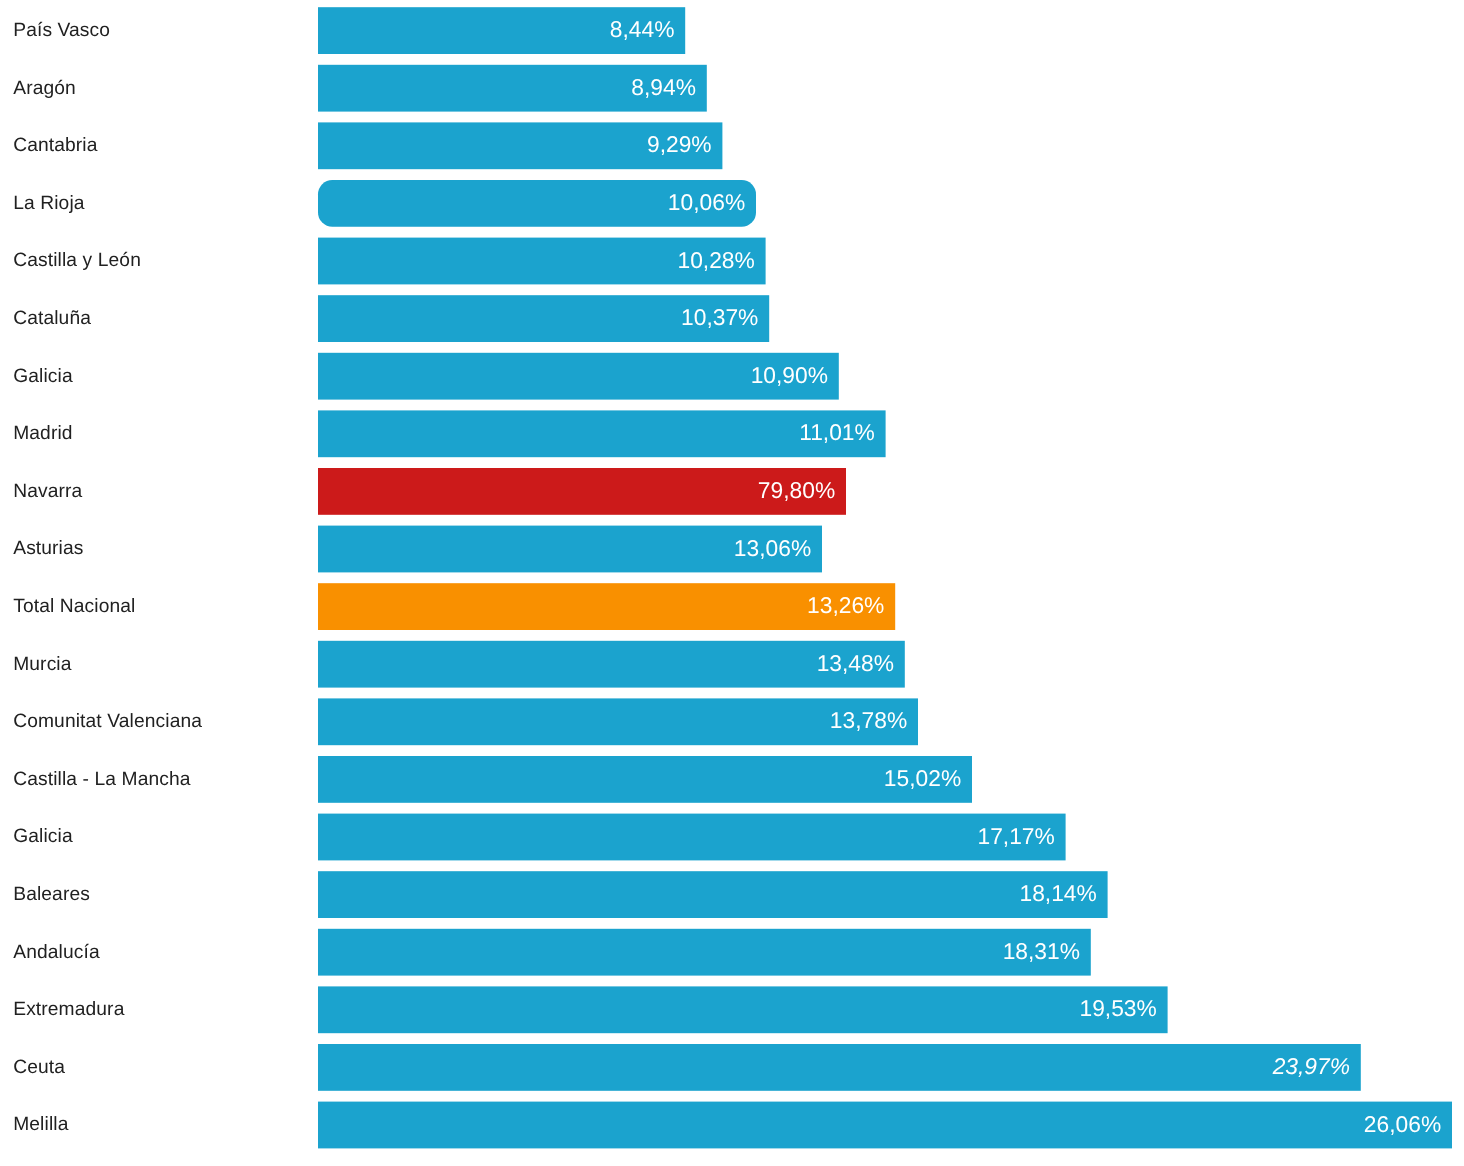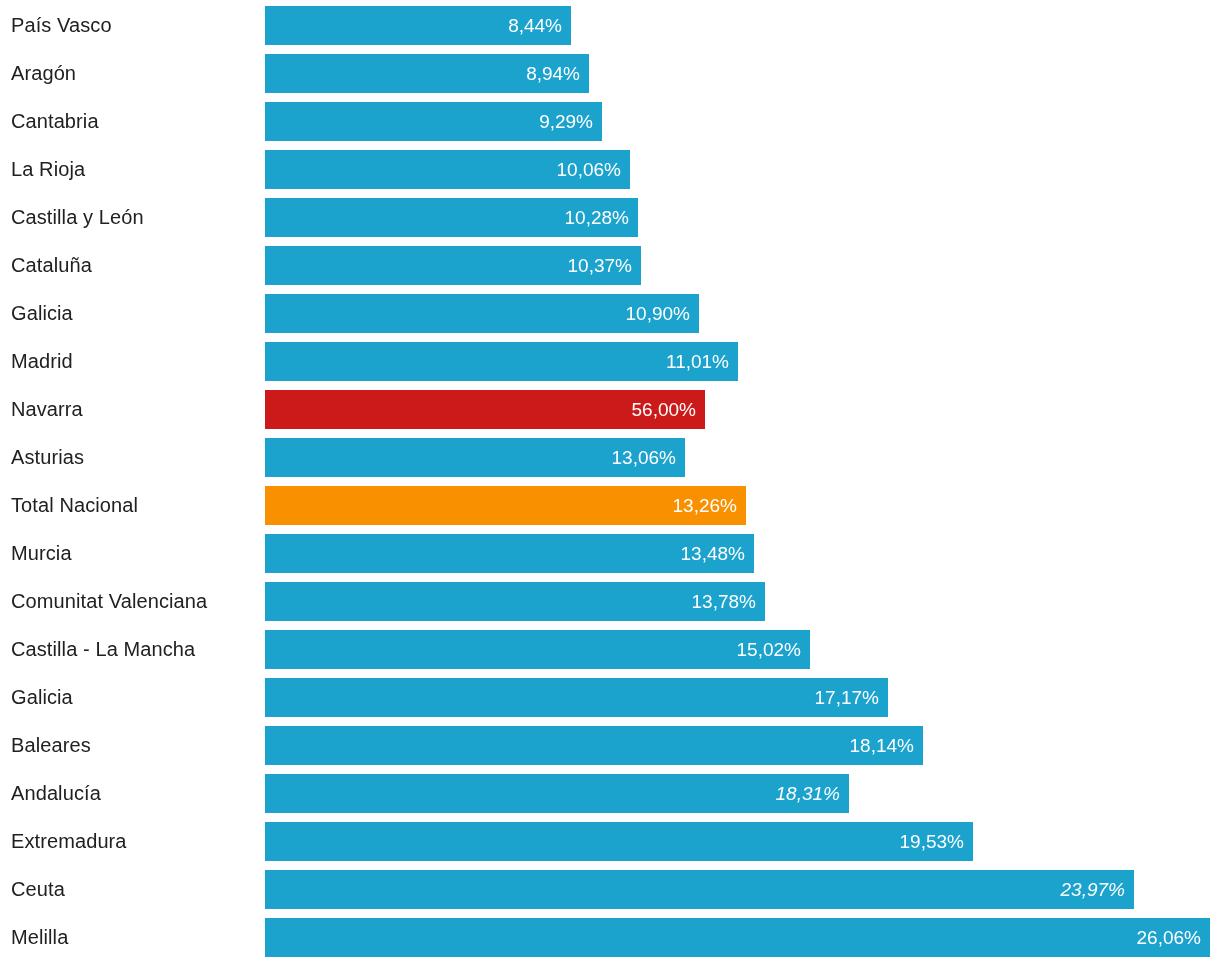--- a/index.html
+++ b/index.html
@@ -27,21 +27,21 @@
     width: 1220px;
     height: 39px;
     display: flex;
     align-items: center;
   }
 
   .category-label {
     position: absolute;
     left: 11px;
     width: 246px;
-    font-size: 20px;
+    font-size: 16px;
     line-height: 39px;
     color: #212121;
     white-space: nowrap;
     letter-spacing: 0.1px;
   }
 
   .bar-track {
     position: absolute;
     left: 265px;
     top: 0;
@@ -89,21 +89,21 @@
       <div class="category-label">Cantabria</div>
       <div class="bar-track">
         <div class="bar" style="width: 337px; background: rgb(27, 163, 206);">
           <span class="bar-value">9,29%</span>
         </div>
       </div>
     </div>
     <div class="bar-row" style="top: 150px;">
       <div class="category-label">La Rioja</div>
       <div class="bar-track">
-        <div class="bar" style="width: 365px; background: rgb(27, 163, 206);">
+        <div class="bar" style="width: 365px; background: rgb(27, 163, 206); border-radius: 12px;">
           <span class="bar-value">10,06%</span>
         </div>
       </div>
     </div>
     <div class="bar-row" style="top: 198px;">
       <div class="category-label">Castilla y León</div>
       <div class="bar-track">
         <div class="bar" style="width: 373px; background: rgb(27, 163, 206);">
           <span class="bar-value">10,28%</span>
         </div>
@@ -130,21 +130,21 @@
       <div class="bar-track">
         <div class="bar" style="width: 473px; background: rgb(27, 163, 206);">
           <span class="bar-value">11,01%</span>
         </div>
       </div>
     </div>
     <div class="bar-row" style="top: 390px;">
       <div class="category-label">Navarra</div>
       <div class="bar-track">
         <div class="bar" style="width: 440px; background: rgb(204, 26, 26);">
-          <span class="bar-value">56,00%</span>
+          <span class="bar-value">79,80%</span>
         </div>
       </div>
     </div>
     <div class="bar-row" style="top: 438px;">
       <div class="category-label">Asturias</div>
       <div class="bar-track">
         <div class="bar" style="width: 420px; background: rgb(27, 163, 206);">
           <span class="bar-value">13,06%</span>
         </div>
       </div>
@@ -193,21 +193,21 @@
       <div class="category-label">Baleares</div>
       <div class="bar-track">
         <div class="bar" style="width: 658px; background: rgb(27, 163, 206);">
           <span class="bar-value">18,14%</span>
         </div>
       </div>
     </div>
     <div class="bar-row" style="top: 774px;">
       <div class="category-label">Andalucía</div>
       <div class="bar-track">
-        <div class="bar" style="width: 584px; background: rgb(27, 163, 206); font-style: italic;">
+        <div class="bar" style="width: 644px; background: rgb(27, 163, 206);">
           <span class="bar-value">18,31%</span>
         </div>
       </div>
     </div>
     <div class="bar-row" style="top: 822px;">
       <div class="category-label">Extremadura</div>
       <div class="bar-track">
         <div class="bar" style="width: 708px; background: rgb(27, 163, 206);">
           <span class="bar-value">19,53%</span>
         </div>

